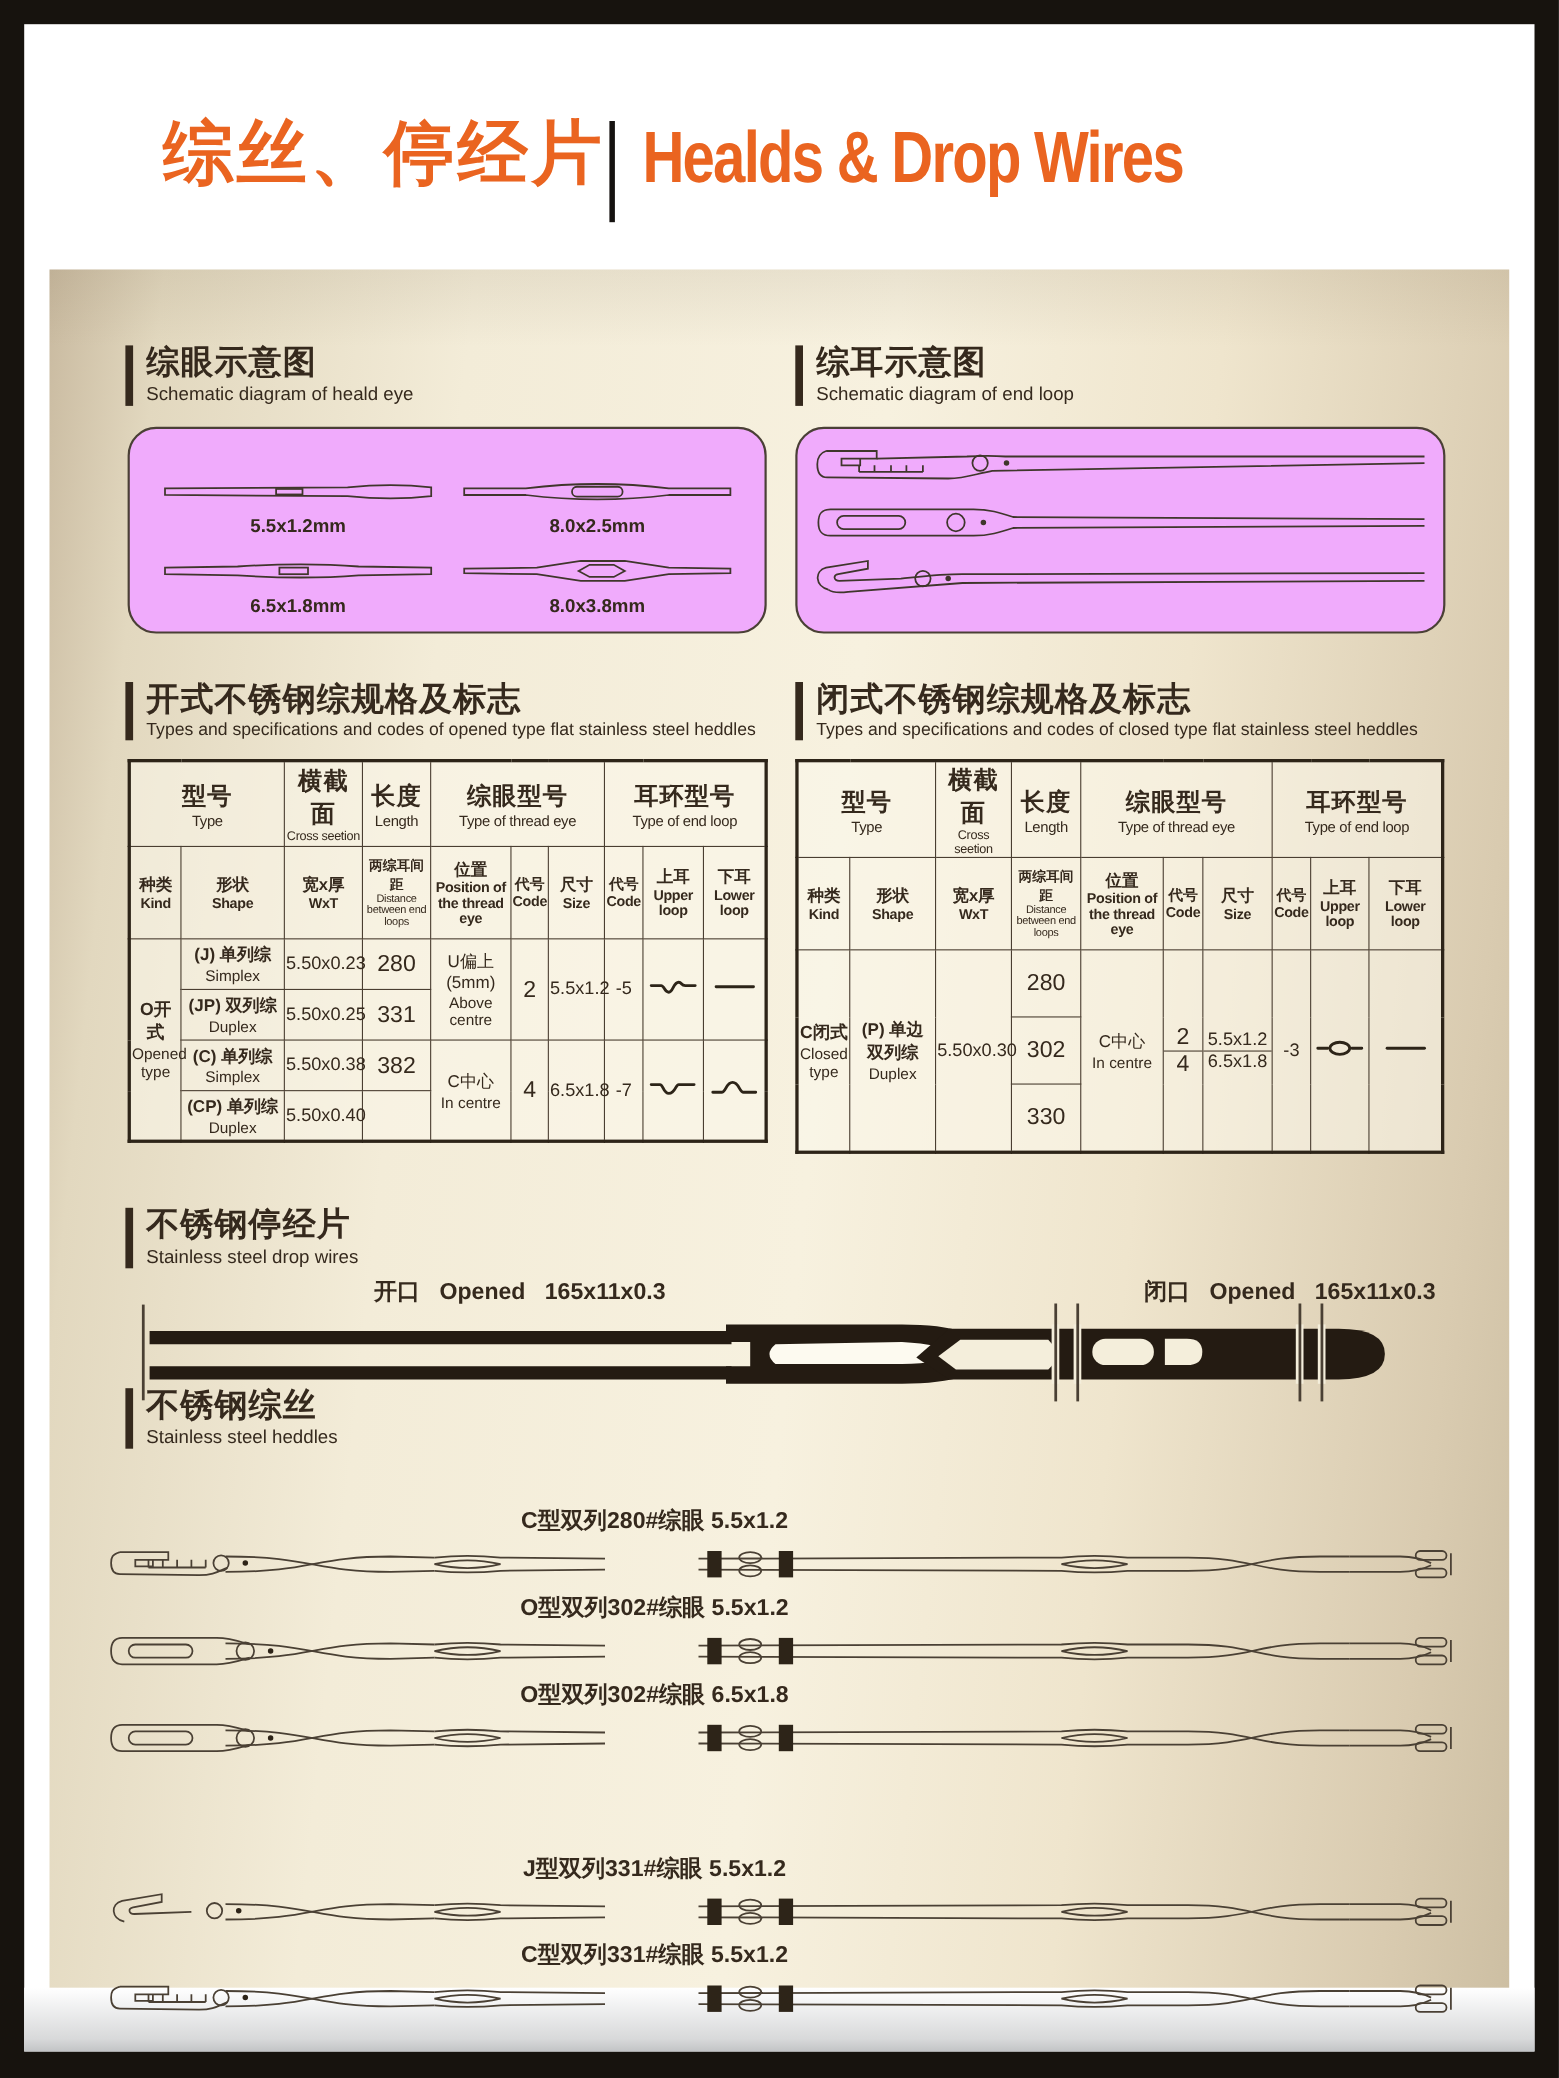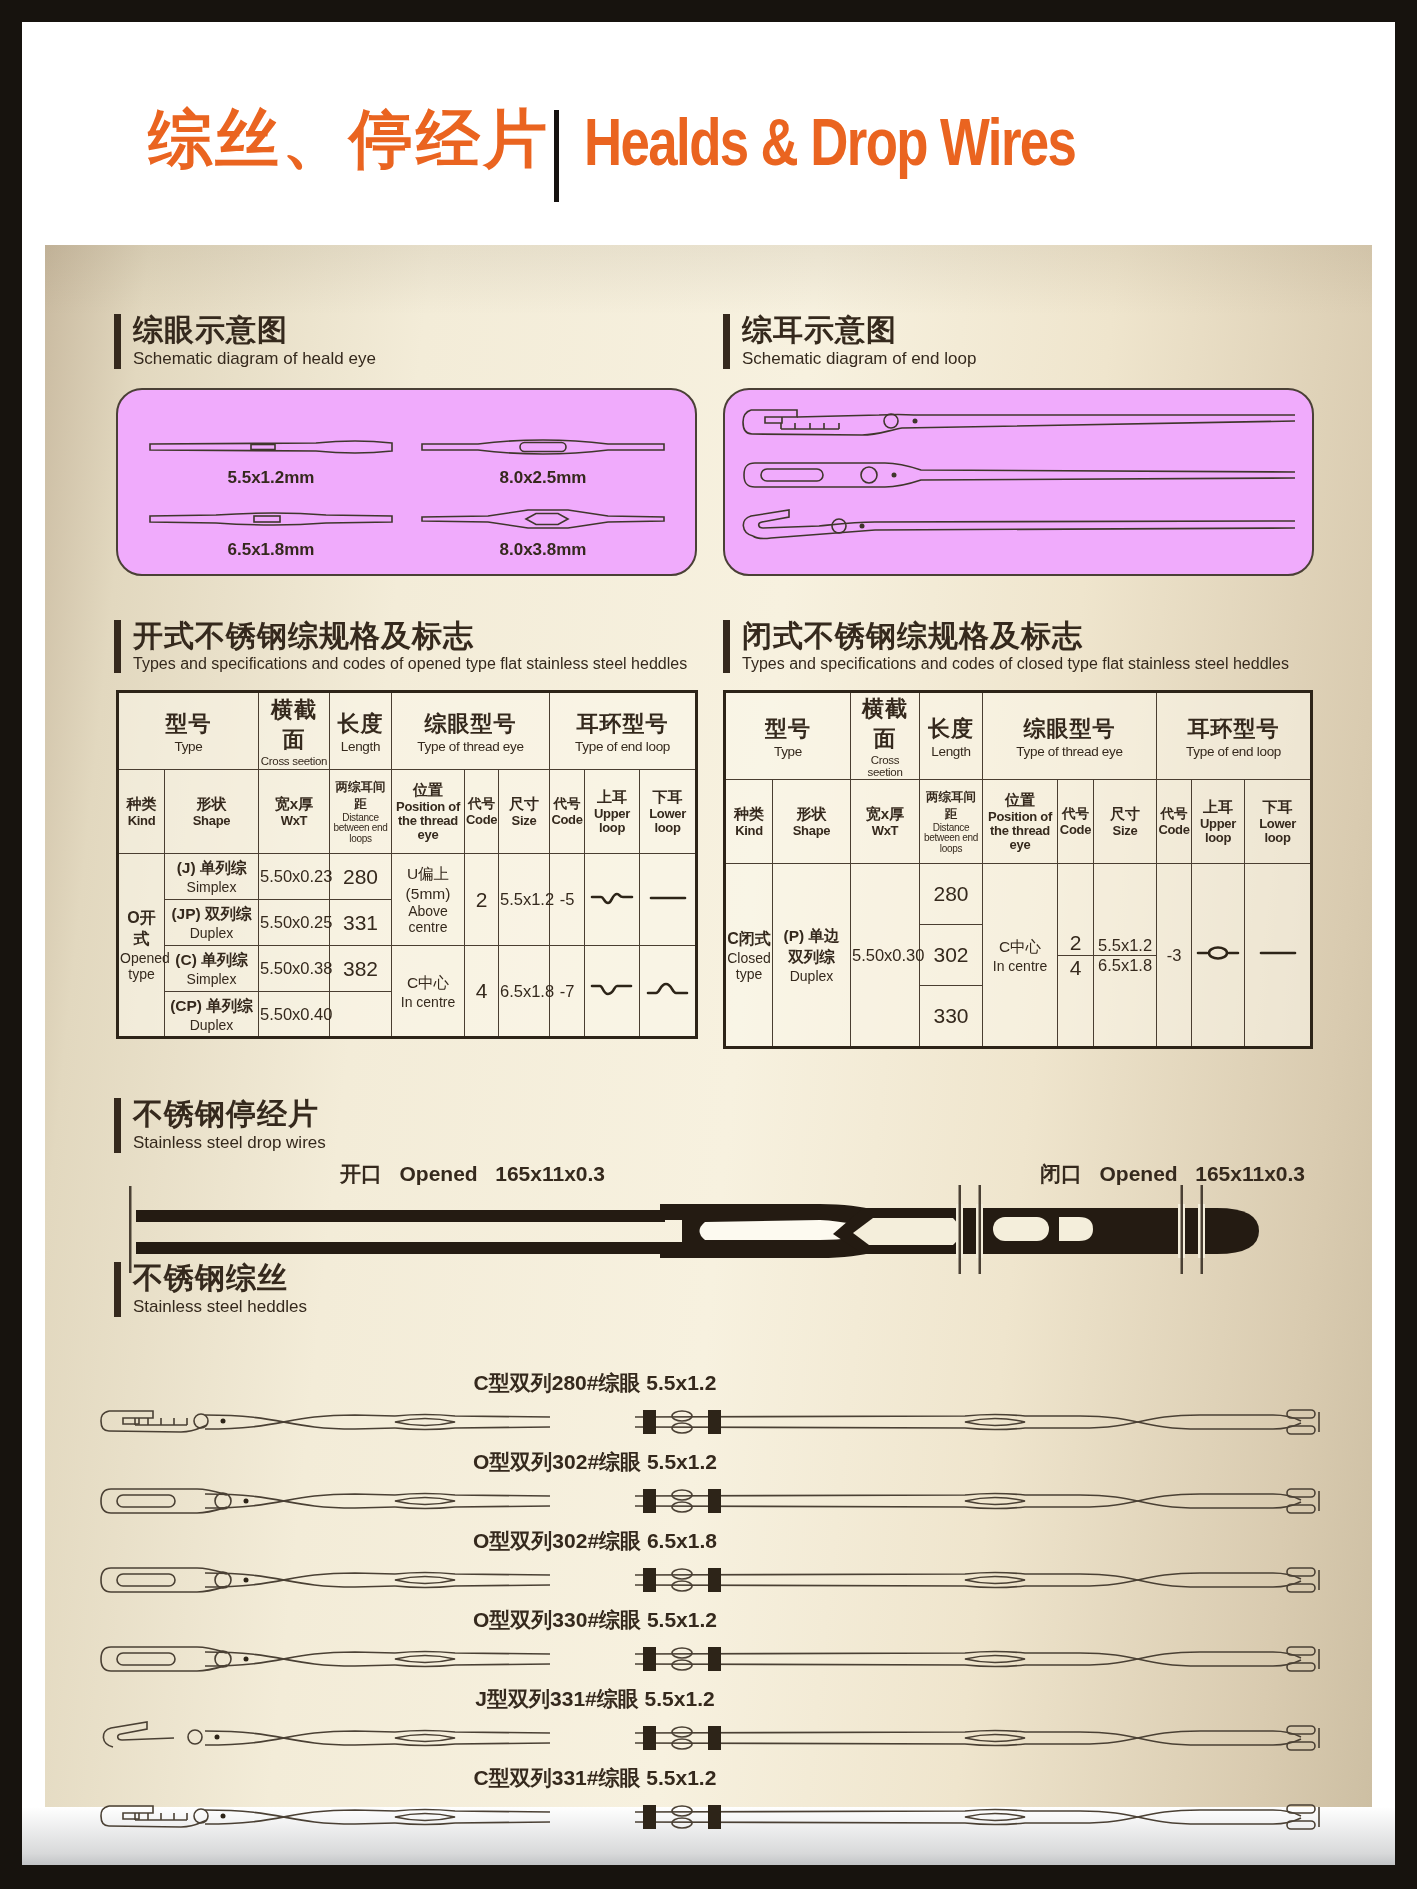--- a/index.html
+++ b/index.html
@@ -539,26 +539,20 @@
     <svg class="heddle-svg" viewBox="0 0 1230 40">
         <use href="#sym-heddle-O"></use>
       </svg>
   </div>
   <div class="heddle-block" style="top:1483px;">
     <div class="heddle-label">O型双列302#综眼  6.5x1.8</div>
     <svg class="heddle-svg" viewBox="0 0 1230 40">
         <use href="#sym-heddle-O"></use>
       </svg>
   </div>
-  <div class="heddle-block" style="top:1562px;">
-    <div class="heddle-label">O型双列330#综眼  5.5x1.2</div>
-    <svg class="heddle-svg" viewBox="0 0 1230 40">
-        <use href="#sym-heddle-O"></use>
-      </svg>
-  </div>
   <div class="heddle-block" style="top:1641px;">
     <div class="heddle-label">J型双列331#综眼  5.5x1.2</div>
     <svg class="heddle-svg" viewBox="0 0 1230 40">
         <use href="#sym-heddle-J"></use>
       </svg>
   </div>
   <div class="heddle-block" style="top:1720px;">
     <div class="heddle-label">C型双列331#综眼  5.5x1.2</div>
     <svg class="heddle-svg" viewBox="0 0 1230 40">
         <use href="#sym-heddle-C"></use>

